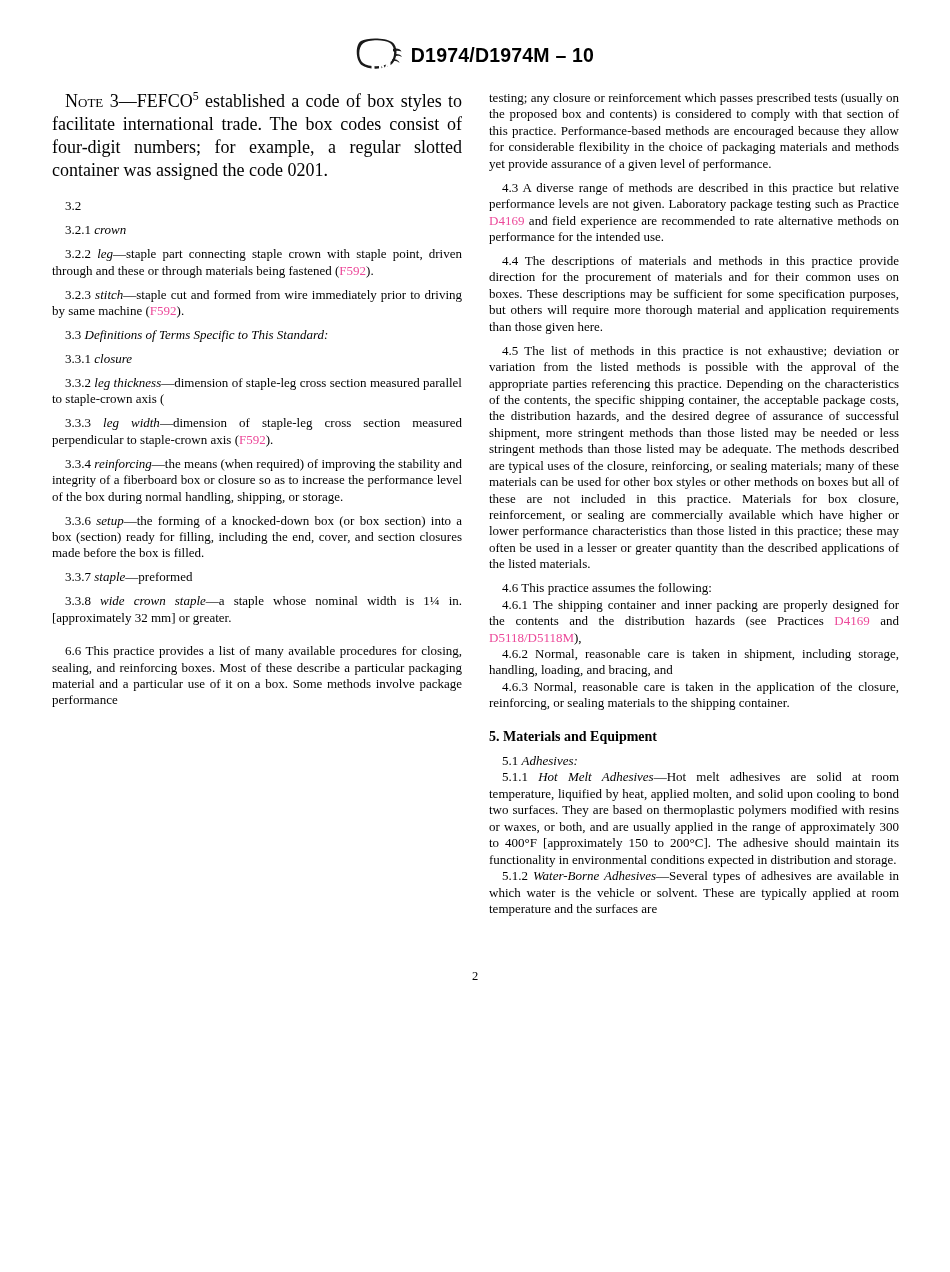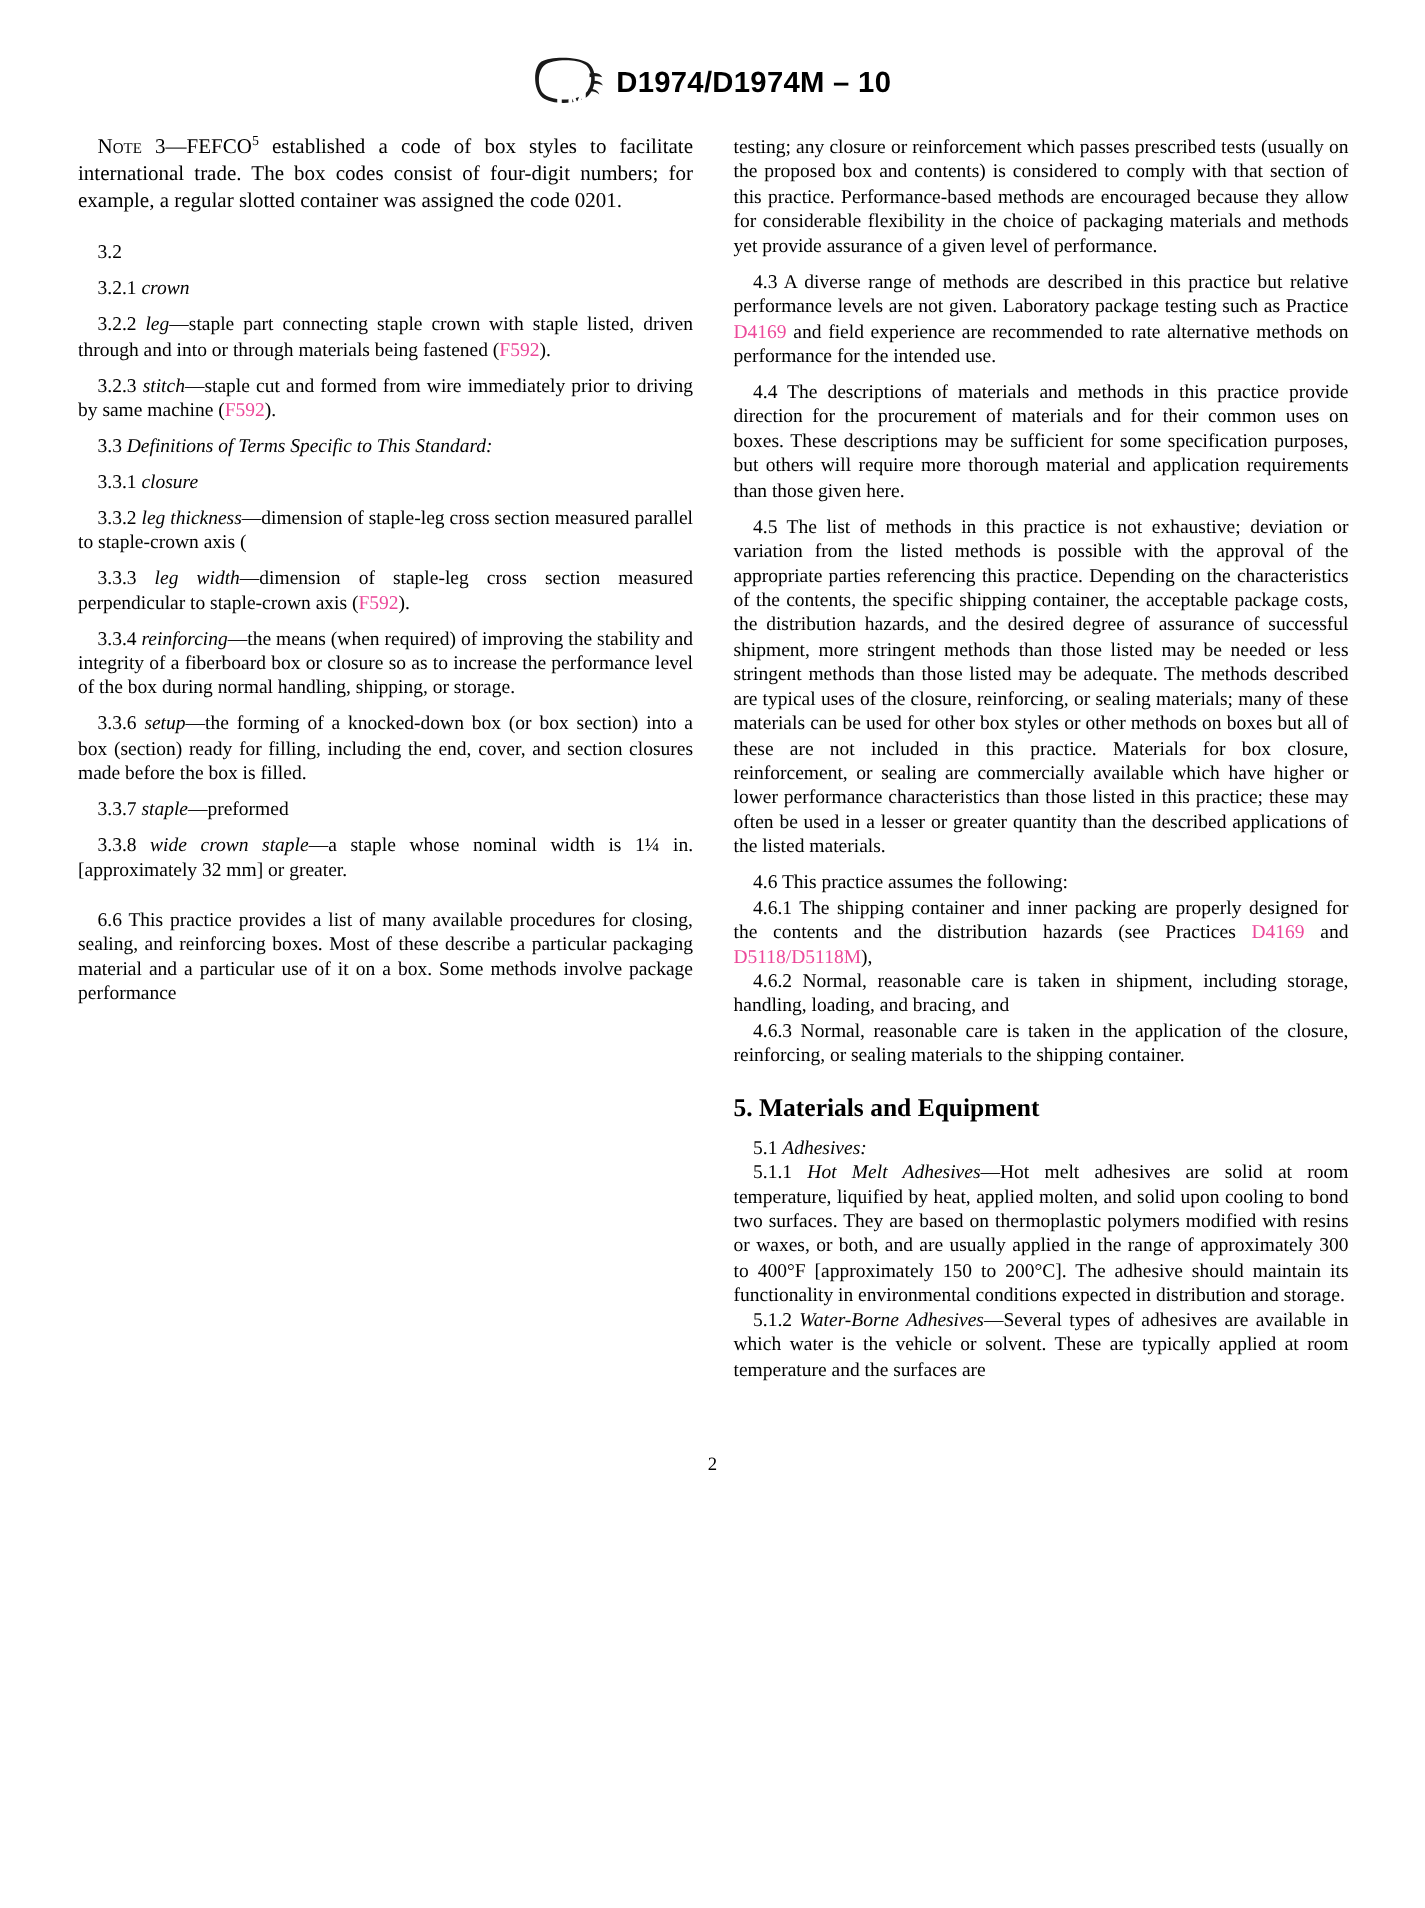--- a/index.html
+++ b/index.html
@@ -71,35 +71,35 @@
     hyphens: none;
   }
   p.indent {
     text-indent: 13px;
   }
   p.gap {
     margin-top: 7.5px;
   }
 
   .note {
-    font-size: 14px;
+    font-size: 18px;
     line-height: 1.27;
     text-align: justify;
     text-indent: 13px;
     margin: 0;
   }
   .note .nlabel {
     font-variant: small-caps;
   }
 
   h2.section {
     margin: 0;
     font-family: "Liberation Serif", "DejaVu Serif", serif;
     font-weight: bold;
-    font-size: 17px;
+    font-size: 14px;
     line-height: 1.2;
     text-align: left;
     text-indent: 0;
   }
   h2.sec-gap {
     margin-top: 17px;
     margin-bottom: 7px;
   }
 
   .ital { font-style: italic; }
@@ -152,21 +152,21 @@
     <div class="col">
 
       <p class="note"><span class="nlabel">Note</span><span> 3—FEFCO</span><sup>5</sup><span> established a code of box styles to facilitate international trade. The box codes consist of four-digit numbers; for example, a regular slotted container was assigned the code 0201.</span></p>
 
       <h2 class="section sec-gap"></h2>
 
       <p class="indent gap"><span>3.2  </span><span class="ref"></span><span></span></p>
 
       <p class="indent gap"><span>3.2.1  </span><span class="ital">crown</span></p>
 
-      <p class="indent gap"><span>3.2.2  </span><span class="ital">leg</span><span>—staple part connecting staple crown with staple listed, driven through and into or through materials being fastened (</span><span class="ref">F592</span><span>).</span></p>
+      <p class="indent gap"><span>3.2.2  </span><span class="ital">leg</span><span>—staple part connecting staple crown with staple point, driven through and these or through materials being fastened (</span><span class="ref">F592</span><span>).</span></p>
 
       <p class="indent gap"><span>3.2.3  </span><span class="ital">stitch</span><span>—staple cut and formed from wire immediately prior to driving by same machine (</span><span class="ref">F592</span><span>).</span></p>
 
       <p class="indent gap"><span>3.3  </span><span class="ital">Definitions of Terms Specific to This Standard:</span><span></span><span class="ref"></span><span></span></p>
 
       <p class="indent gap"><span>3.3.1  </span><span class="ital">closure</span></p>
 
       <p class="indent gap"><span>3.3.2  </span><span class="ital">leg thickness</span><span>—dimension of staple-leg cross section measured parallel to staple-crown axis (</span></p>
 
       <p class="indent gap"><span>3.3.3  </span><span class="ital">leg width</span><span>—dimension of staple-leg cross section measured perpendicular to staple-crown axis (</span><span class="ref">F592</span><span>).</span></p>

